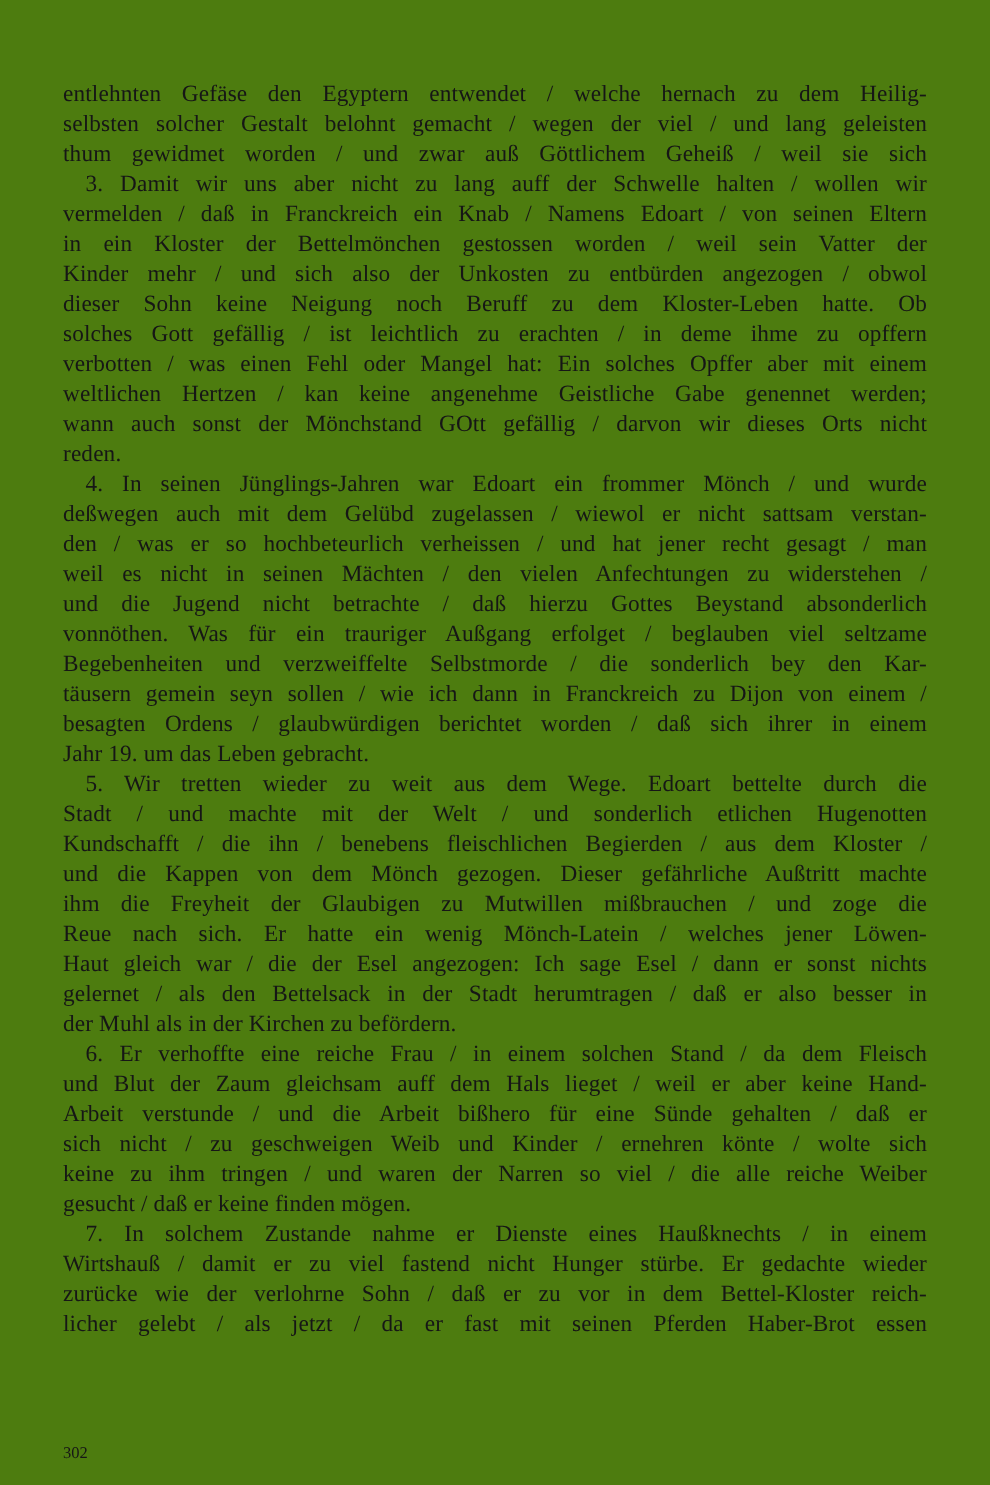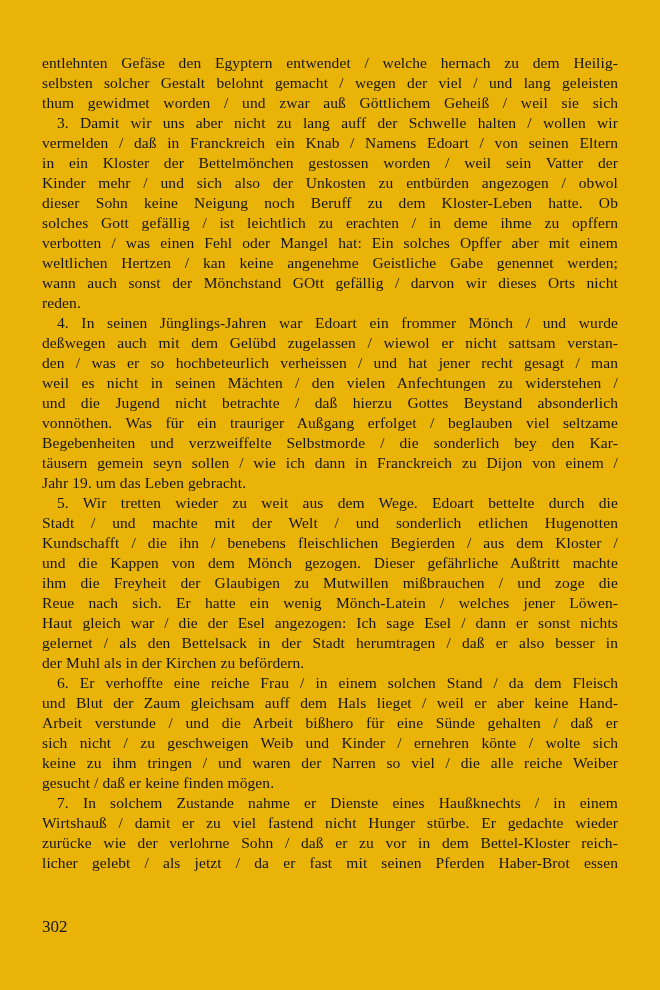--- a/index.html
+++ b/index.html
@@ -13,21 +13,21 @@
     position: relative;
     font-family: "Liberation Serif", serif;
     overflow: hidden;
   }
   .page {
     position: absolute;
     left: 0;
     top: 0;
     width: 660px;
     height: 990px;
-    background: #eab308;
+    background: #4d7c0f;
   }
   .text-block {
     position: absolute;
     left: 42px;
     top: 53px;
     width: 576px;
   }
   .line {
     font-size: 15.5px;
     line-height: 20px;
@@ -42,22 +42,22 @@
   }
   .lastline {
     text-align: left;
   }
   .ind {
     text-indent: 15px;
   }
   .page-number {
     position: absolute;
     left: 42px;
-    top: 919px;
-    font-size: 17px;
+    top: 961px;
+    font-size: 11px;
     line-height: 16px;
     color: #161616;
   }
 </style>
 </head>
 <body>
 
 <div class="page">
   <div class="text-block">
       <div class="line jl">entlehnten Gefäse den Egyptern entwendet / welche hernach zu dem Heilig-</div>
@@ -74,20 +74,21 @@
       <div class="line jl">wann auch sonst der Mönchstand GOtt gefällig / darvon wir dieses Orts nicht</div>
       <div class="line lastline">reden.</div>
       <div class="line jl ind">4. In seinen Jünglings-Jahren war Edoart ein frommer Mönch / und wurde</div>
       <div class="line jl">deßwegen auch mit dem Gelübd zugelassen / wiewol er nicht sattsam verstan-</div>
       <div class="line jl">den / was er so hochbeteurlich verheissen / und hat jener recht gesagt / man</div>
       <div class="line jl">weil es nicht in seinen Mächten / den vielen Anfechtungen zu widerstehen /</div>
       <div class="line jl">und die Jugend nicht betrachte / daß hierzu Gottes Beystand absonderlich</div>
       <div class="line jl">vonnöthen. Was für ein trauriger Außgang erfolget / beglauben viel seltzame</div>
       <div class="line jl">Begebenheiten und verzweiffelte Selbstmorde / die sonderlich bey den Kar-</div>
       <div class="line jl">täusern gemein seyn sollen / wie ich dann in Franckreich zu Dijon von einem /</div>
+      <div class="line jl">besagten Ordens / glaubwürdigen berichtet worden / daß sich ihrer in einem</div>
       <div class="line lastline">Jahr 19. um das Leben gebracht.</div>
       <div class="line jl ind">5. Wir tretten wieder zu weit aus dem Wege. Edoart bettelte durch die</div>
       <div class="line jl">Stadt / und machte mit der Welt / und sonderlich etlichen Hugenotten</div>
       <div class="line jl">Kundschafft / die ihn / benebens fleischlichen Begierden / aus dem Kloster /</div>
       <div class="line jl">und die Kappen von dem Mönch gezogen. Dieser gefährliche Außtritt machte</div>
       <div class="line jl">ihm die Freyheit der Glaubigen zu Mutwillen mißbrauchen / und zoge die</div>
       <div class="line jl">Reue nach sich. Er hatte ein wenig Mönch-Latein / welches jener Löwen-</div>
       <div class="line jl">Haut gleich war / die der Esel angezogen: Ich sage Esel / dann er sonst nichts</div>
       <div class="line jl">gelernet / als den Bettelsack in der Stadt herumtragen / daß er also besser in</div>
       <div class="line lastline">der Muhl als in der Kirchen zu befördern.</div>

